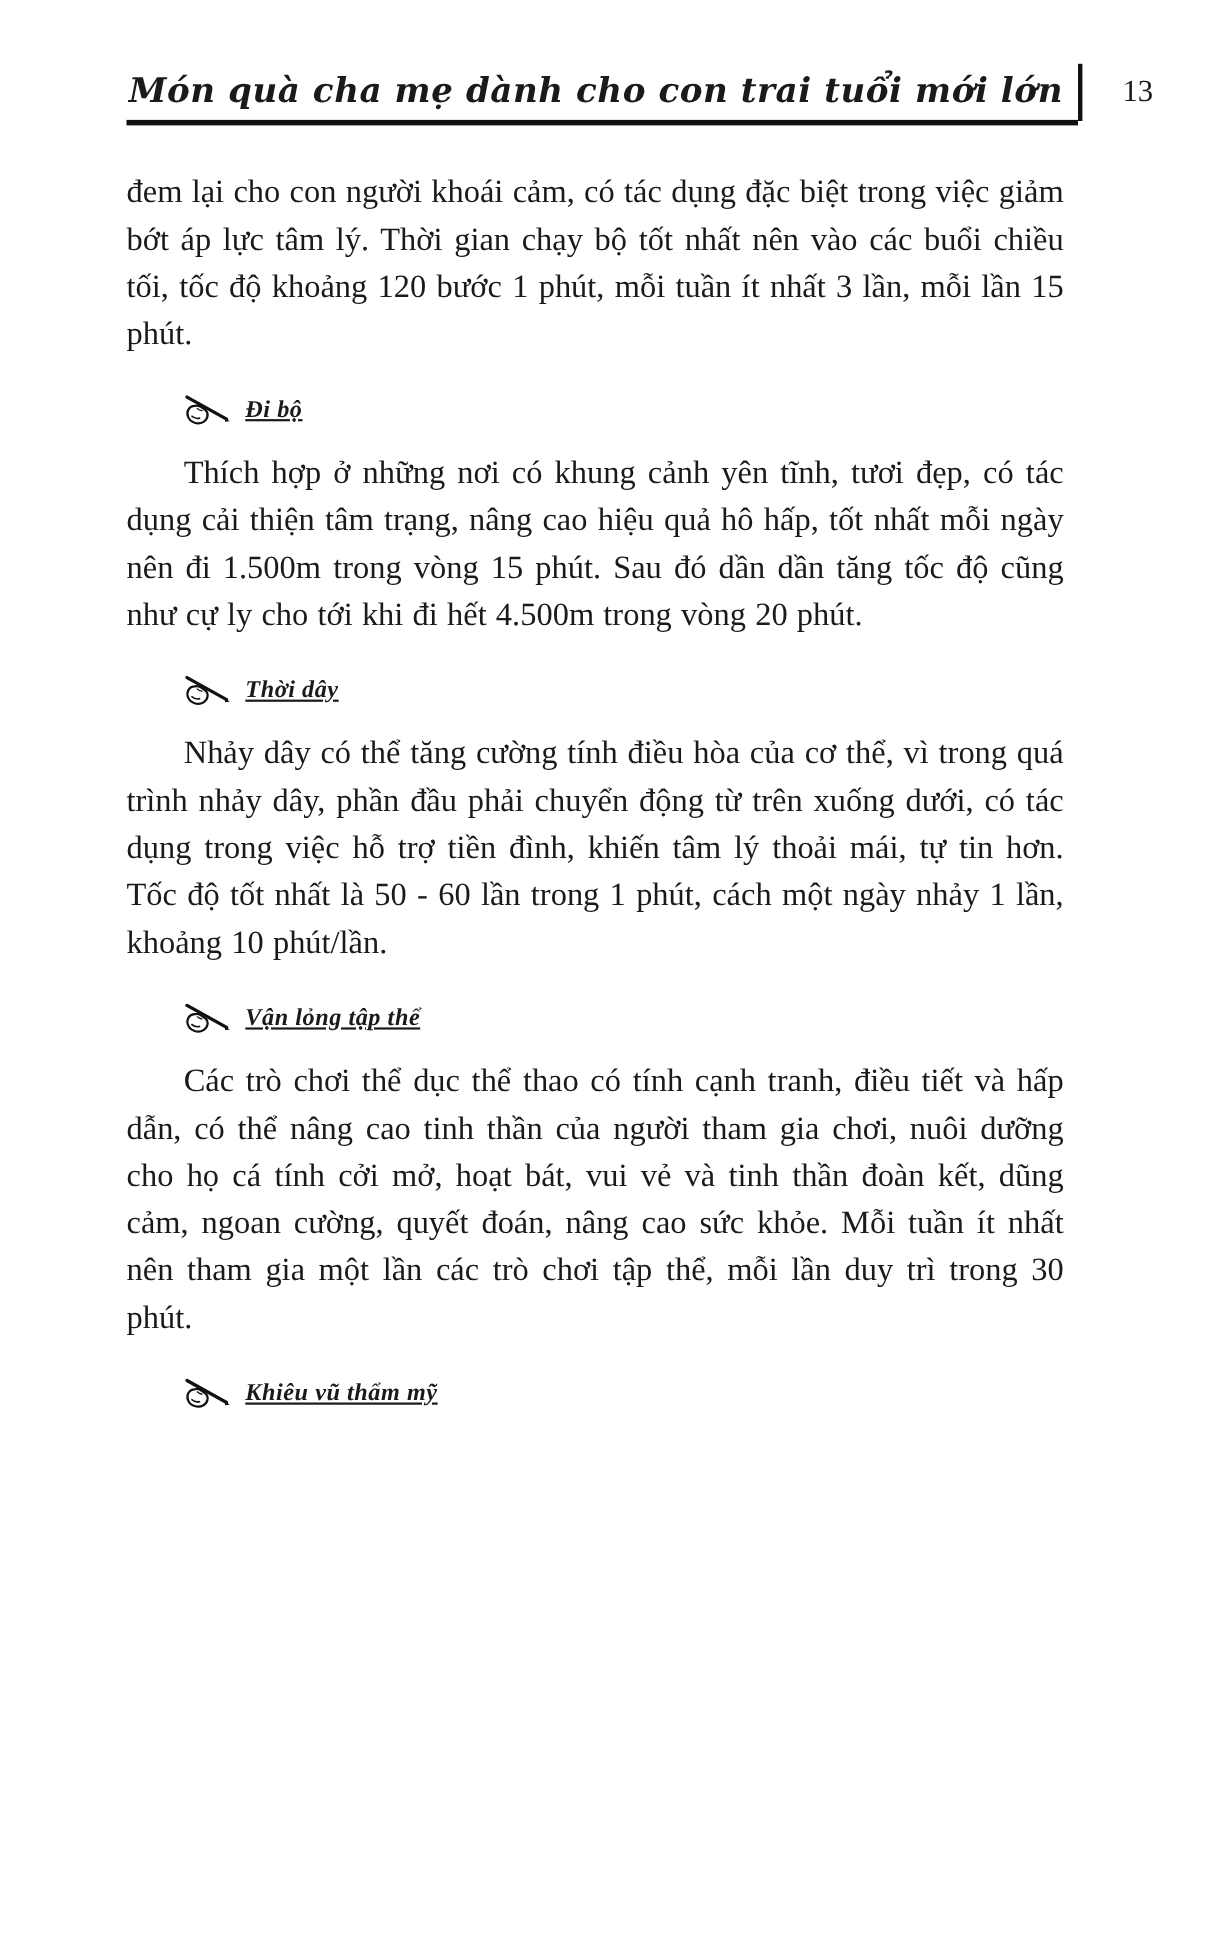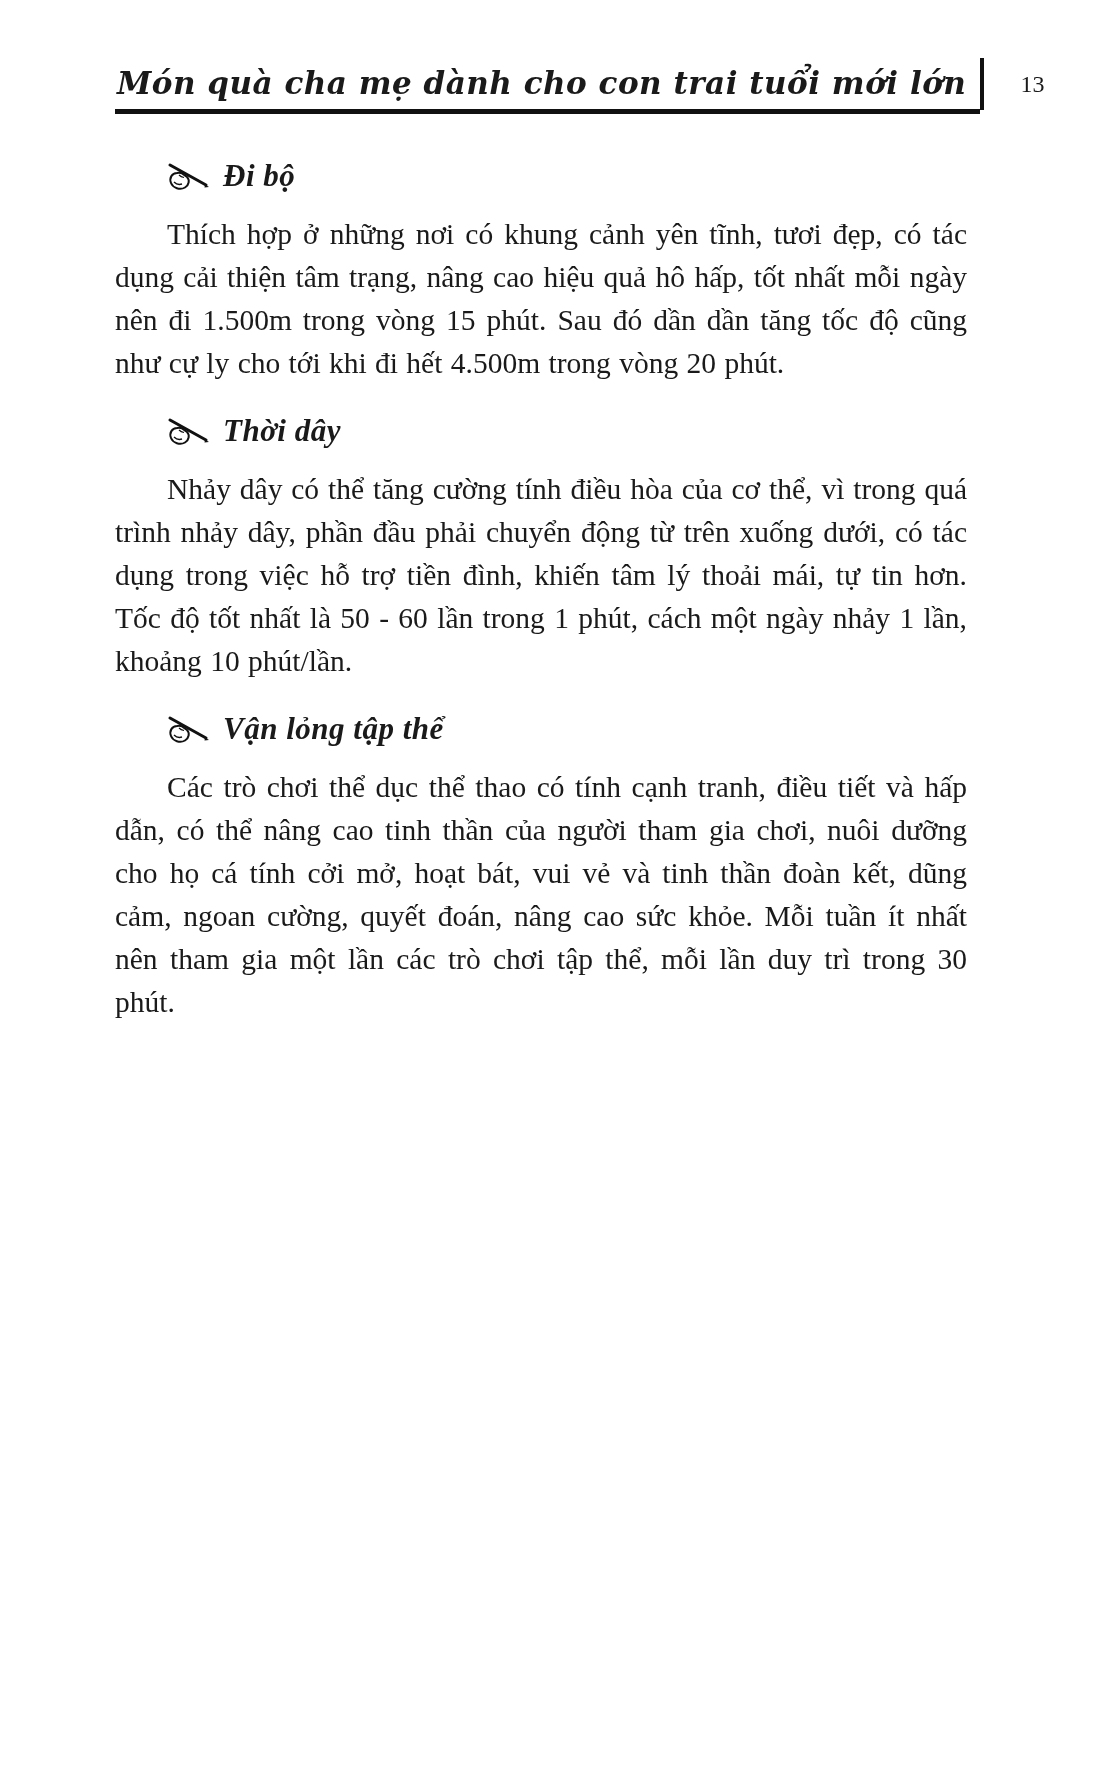--- a/index.html
+++ b/index.html
@@ -44,21 +44,21 @@
     align-items:center;
     padding-bottom:4px;
   }
   .header-vbar{
     width:4px;
     height:52px;
     background:var(--rule);
     margin-right:36px;
   }
   .header-pagenum{
-    font-size:24px;
+    font-size:28px;
     line-height:52px;
     padding-right:6px;
   }
   
   .content{
     margin-top:40px;
     font-size:29.5px;
     line-height:43px;
     text-align:justify;
   }
@@ -75,38 +75,40 @@
   }
   .heading .icon{
     width:44px;
     height:30px;
     flex:0 0 auto;
     margin-right:12px;
   }
   .heading-text{
     font-style:italic;
     font-weight:bold;
-    font-size:31px;
+    font-size:22px;
     letter-spacing:.5px;
+    text-decoration:underline;
   }
 </style>
 </head>
 <body>
 
 <div class="page">
   <div class="inner">
     <div class="header">
       <div class="header-title">Món quà cha mẹ dành cho con trai tuổi mới lớn</div>
       <div class="header-right">
         <div class="header-vbar"></div>
         <div class="header-pagenum">13</div>
       </div>
     </div>
 
     <div class="content">
+        <p class="para">đem lại cho con người khoái cảm, có tác dụng đặc biệt trong việc giảm bớt áp lực tâm lý. Thời gian chạy bộ tốt nhất nên vào các buổi chiều tối, tốc độ khoảng 120 bước 1 phút, mỗi tuần ít nhất 3 lần, mỗi lần 15 phút.</p>
         <div class="heading">
   <svg class="icon" viewBox="0 0 44 30" xmlns="http://www.w3.org/2000/svg" aria-hidden="true">
     <path d="M3 4 L39 24" stroke="#111" stroke-width="3" stroke-linecap="round" fill="none"></path>
     <path d="M38 23.5 L42 26 L37.5 26.5 Z" fill="#111"></path>
     <path d="M10 12 C5 12 2 17 4 22 C6 27 13 29.5 18 26.5 C22 24 23 19 20 16 L15 12.5 C13 11.3 12 11.4 10 12 Z" fill="#fff" stroke="#111" stroke-width="2"></path>
     <path d="M7 21 q3.5 3.5 8 2" fill="none" stroke="#111" stroke-width="1.4"></path>
     <path d="M12 14 q2 2 5 2.5" fill="none" stroke="#111" stroke-width="1.2"></path>
   </svg>
 <span class="heading-text">Đi bộ</span>
         </div>
@@ -126,15 +128,25 @@
   <svg class="icon" viewBox="0 0 44 30" xmlns="http://www.w3.org/2000/svg" aria-hidden="true">
     <path d="M3 4 L39 24" stroke="#111" stroke-width="3" stroke-linecap="round" fill="none"></path>
     <path d="M38 23.5 L42 26 L37.5 26.5 Z" fill="#111"></path>
     <path d="M10 12 C5 12 2 17 4 22 C6 27 13 29.5 18 26.5 C22 24 23 19 20 16 L15 12.5 C13 11.3 12 11.4 10 12 Z" fill="#fff" stroke="#111" stroke-width="2"></path>
     <path d="M7 21 q3.5 3.5 8 2" fill="none" stroke="#111" stroke-width="1.4"></path>
     <path d="M12 14 q2 2 5 2.5" fill="none" stroke="#111" stroke-width="1.2"></path>
   </svg>
 <span class="heading-text">Vận lỏng tập thể</span>
         </div>
         <p class="para indent">Các trò chơi thể dục thể thao có tính cạnh tranh, điều tiết và hấp dẫn, có thể nâng cao tinh thần của người tham gia chơi, nuôi dưỡng cho họ cá tính cởi mở, hoạt bát, vui vẻ và tinh thần đoàn kết, dũng cảm, ngoan cường, quyết đoán, nâng cao sức khỏe. Mỗi tuần ít nhất nên tham gia một lần các trò chơi tập thể, mỗi lần duy trì trong 30 phút.</p>
+        <div class="heading">
+  <svg class="icon" viewBox="0 0 44 30" xmlns="http://www.w3.org/2000/svg" aria-hidden="true">
+    <path d="M3 4 L39 24" stroke="#111" stroke-width="3" stroke-linecap="round" fill="none"></path>
+    <path d="M38 23.5 L42 26 L37.5 26.5 Z" fill="#111"></path>
+    <path d="M10 12 C5 12 2 17 4 22 C6 27 13 29.5 18 26.5 C22 24 23 19 20 16 L15 12.5 C13 11.3 12 11.4 10 12 Z" fill="#fff" stroke="#111" stroke-width="2"></path>
+    <path d="M7 21 q3.5 3.5 8 2" fill="none" stroke="#111" stroke-width="1.4"></path>
+    <path d="M12 14 q2 2 5 2.5" fill="none" stroke="#111" stroke-width="1.2"></path>
+  </svg>
+<span class="heading-text">Khiêu vũ thẩm mỹ</span>
+        </div>
       </div>
   </div>
 </div>
 
 </body></html>

